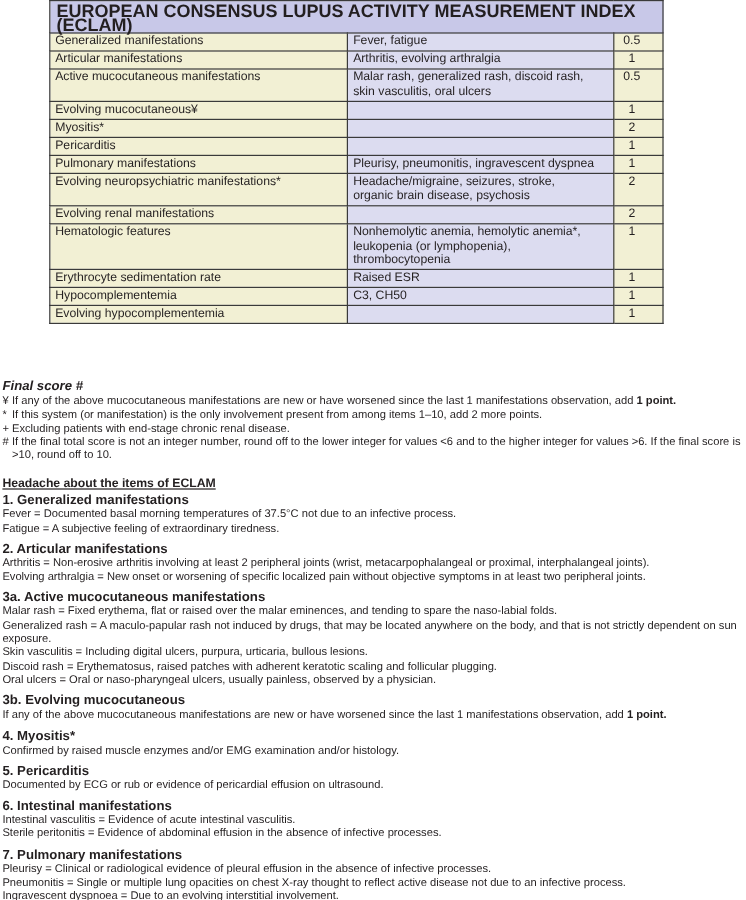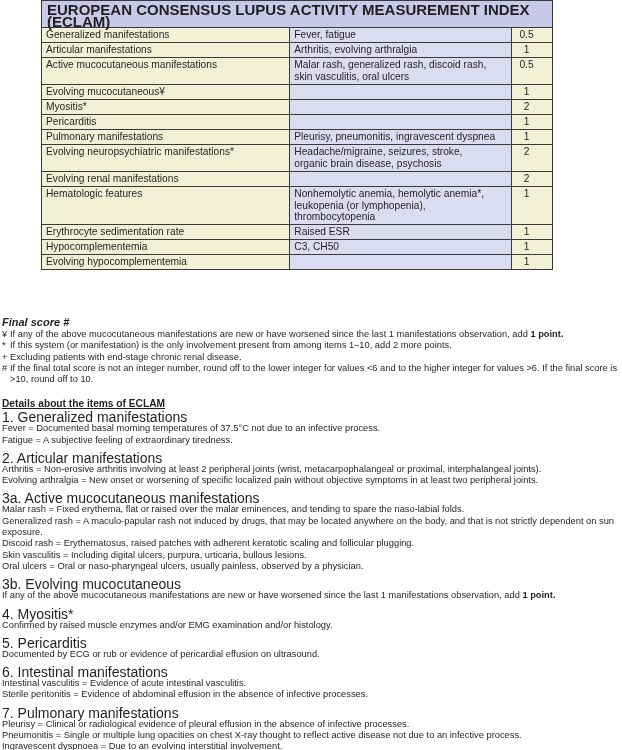--- a/index.html
+++ b/index.html
@@ -16,21 +16,21 @@
   .r1 td { height:12px; }
   .r2 td { height:24px; }
   .r2b td { height:27px; }
   .notes { position:absolute; left:2px; top:317px; width:620px; font-size:9.3px; line-height:11.2px; }
   .notes .fs { font-weight:bold; font-style:italic; font-size:11px; margin-bottom:1px; }
   .note { position:relative; padding-left:8px; }
   .note .mk { position:absolute; left:0; top:0; }
   .details { position:absolute; left:2px; top:398px; width:620px; font-size:9.3px; line-height:11.3px; }
   .dh { font-weight:bold; font-size:10.2px; text-decoration:underline; margin-bottom:2px; }
   .sec { margin-bottom:6px; }
-  .st { font-weight:normal; font-size:14px; line-height:12px; }
+  .st { font-weight:bold; font-size:11px; line-height:12px; }
   b { font-weight:bold; }
 </style>
 </head>
 <body>
 
 <table class="tbl">
   <thead>
     <tr>
         <th colspan="3">EUROPEAN CONSENSUS LUPUS ACTIVITY MEASUREMENT INDEX (ECLAM)</th>
       </tr>
@@ -108,38 +108,38 @@
   <div class="fs">Final score #</div>
   <div id="notes-list">
       <div class="note"><span class="mk">¥</span><span>If any of the above mucocutaneous manifestations are new or have worsened since the last 1 manifestations observation, add </span><b>1 point.</b></div>
       <div class="note"><span class="mk">*</span><span>If this system (or manifestation) is the only involvement present from among items 1–10, add 2 more points.</span><b></b></div>
       <div class="note"><span class="mk">+</span><span>Excluding patients with end-stage chronic renal disease.</span><b></b></div>
       <div class="note"><span class="mk">#</span><span>If the final total score is not an integer number, round off to the lower integer for values &lt;6 and to the higher integer for values &gt;6. If the final score is &gt;10, round off to 10.</span><b></b></div>
     </div>
 </div>
 
 <div class="details">
-  <div class="dh">Details about the items of ECLAM</div>
+  <div class="dh">Headache about the items of ECLAM</div>
   <div id="sections">
       <div class="sec">
         <div class="st">1. Generalized manifestations</div>
         <div><span>Fever = Documented basal morning temperatures of 37.5°C not due to an infective process.</span></div>
         <div><span>Fatigue = A subjective feeling of extraordinary tiredness.</span></div>
       </div>
       <div class="sec">
         <div class="st">2. Articular manifestations</div>
         <div><span>Arthritis = Non-erosive arthritis involving at least 2 peripheral joints (wrist, metacarpophalangeal or proximal, interphalangeal joints).</span></div>
         <div><span>Evolving arthralgia = New onset or worsening of specific localized pain without objective symptoms in at least two peripheral joints.</span></div>
       </div>
       <div class="sec">
         <div class="st">3a. Active mucocutaneous manifestations</div>
         <div><span>Malar rash = Fixed erythema, flat or raised over the malar eminences, and tending to spare the naso-labial folds.</span></div>
         <div><span>Generalized rash = A maculo-papular rash not induced by drugs, that may be located anywhere on the body, and that is not strictly dependent on sun exposure.</span></div>
+        <div><span>Skin vasculitis = Including digital ulcers, purpura, urticaria, bullous lesions.</span></div>
         <div><span>Discoid rash = Erythematosus, raised patches with adherent keratotic scaling and follicular plugging.</span></div>
-        <div><span>Skin vasculitis = Including digital ulcers, purpura, urticaria, bullous lesions.</span></div>
         <div><span>Oral ulcers = Oral or naso-pharyngeal ulcers, usually painless, observed by a physician.</span></div>
       </div>
       <div class="sec">
         <div class="st">3b. Evolving mucocutaneous</div>
         <div><span>If any of the above mucocutaneous manifestations are new or have worsened since the last 1 manifestations observation, add </span><b>1 point.</b></div>
       </div>
       <div class="sec">
         <div class="st">4. Myositis*</div>
         <div><span>Confirmed by raised muscle enzymes and/or EMG examination and/or histology.</span></div>
       </div>

